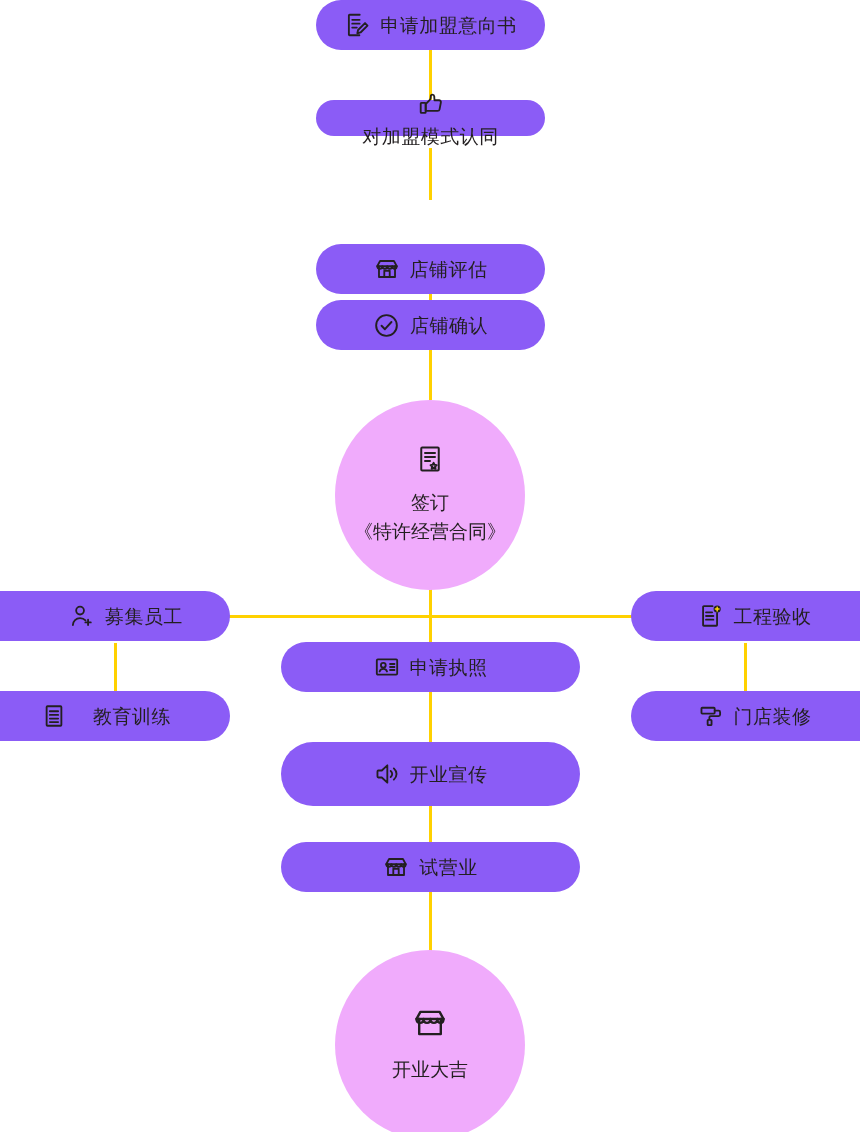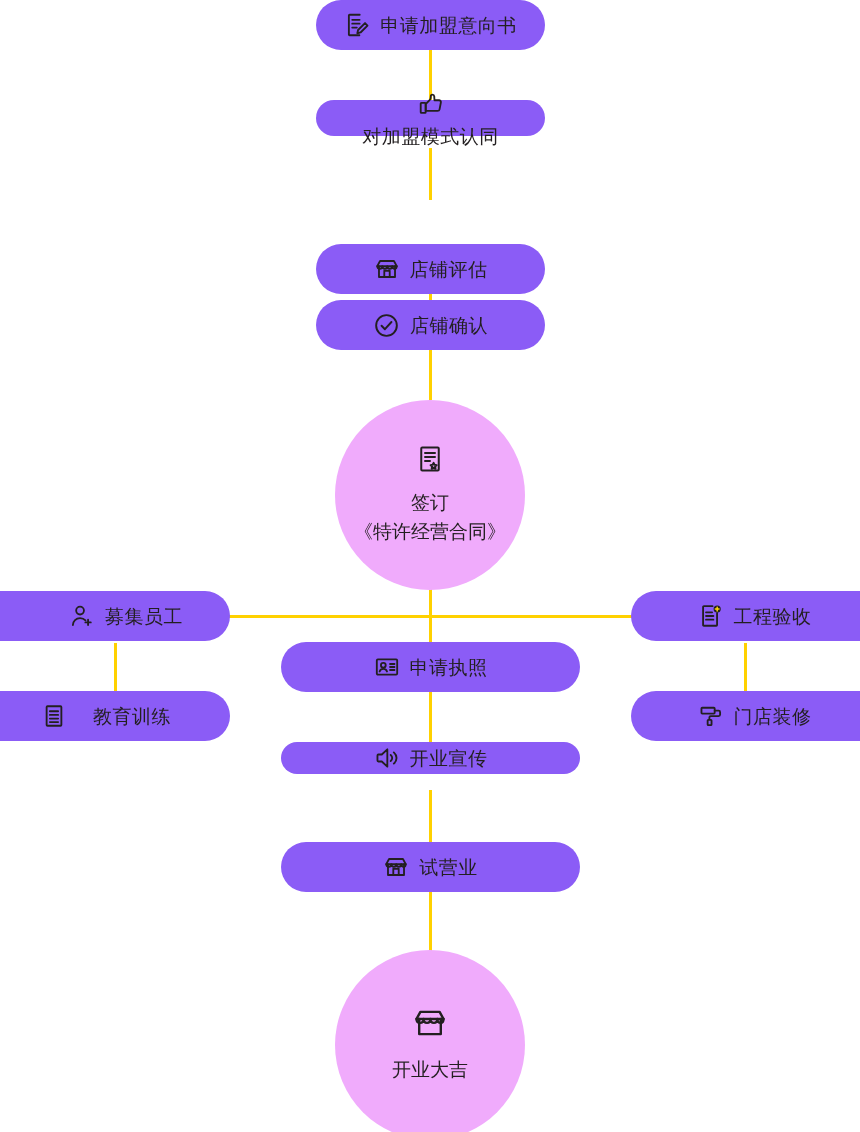--- a/index.html
+++ b/index.html
@@ -206,21 +206,21 @@
       <svg width="26" height="26" viewBox="0 0 24 24" fill="none" stroke="#231f20" stroke-width="1.7" stroke-linecap="round" stroke-linejoin="round">
         <rect x="2.6" y="5" width="18.8" height="14" rx="1"></rect>
         <circle cx="8.6" cy="10.4" r="2.2"></circle>
         <path d="M5.2 16.1c.5-1.5 1.8-2.3 3.4-2.3s2.9.8 3.4 2.3"></path>
         <path d="M14.8 9.2h4.1M14.8 12h4.1M14.8 14.8h4.1"></path>
       </svg>
     </span>
     <span class="label">申请执照</span>
   </div>
 
-  <div class="pill" style="left:281px; top:742px; width:299px; height:32px;">
+  <div class="pill" style="left:281px; top:742px; width:299px; height:64px;">
     <span class="ico">
       <svg width="26" height="26" viewBox="0 0 24 24" fill="none" stroke="#231f20" stroke-width="1.7" stroke-linecap="round" stroke-linejoin="round">
         <path d="M4 8.8h3.2L12.3 4v16l-5.1-4.8H4a.8.8 0 0 1-.8-.8V9.6a.8.8 0 0 1 .8-.8z"></path>
         <path d="M15.4 9.2c.9.8 1.4 1.8 1.4 2.8s-.5 2-1.4 2.8"></path>
         <path d="M18.3 6.8c1.6 1.4 2.5 3.2 2.5 5.2s-.9 3.8-2.5 5.2"></path>
       </svg>
     </span>
     <span class="label">开业宣传</span>
   </div>
 

